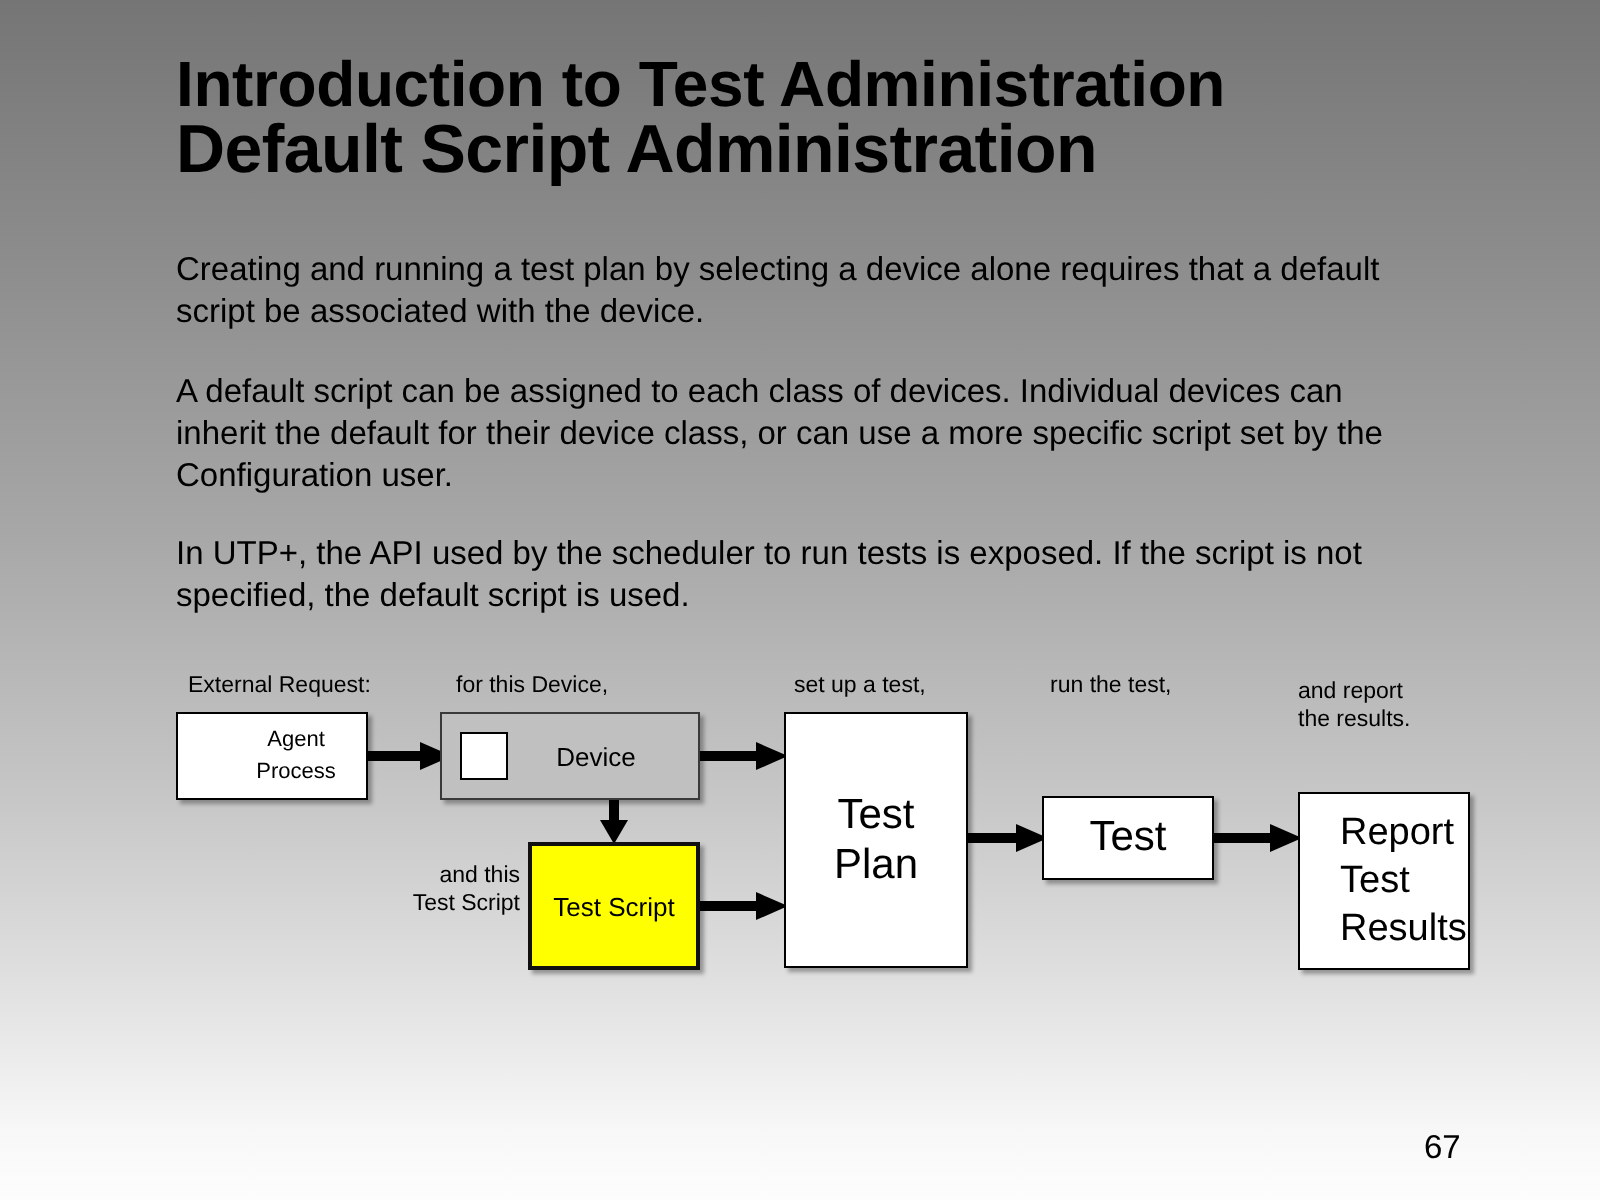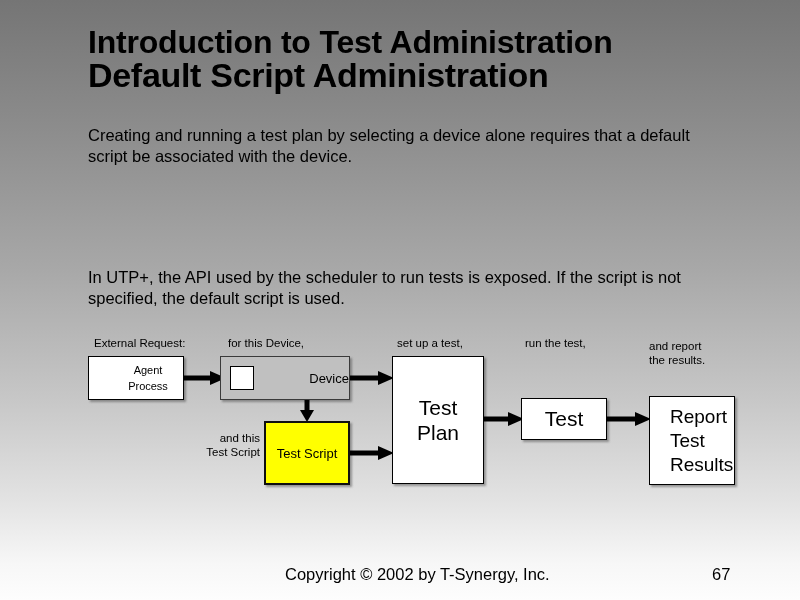--- a/index.html
+++ b/index.html
@@ -83,21 +83,20 @@
   }
   .box-white {
     background: #ffffff;
     border: 1.5px solid #000000;
     box-shadow: 2px 2px 2px rgba(60,60,60,0.45);
   }
   .box-gray {
     background: #c0c0c0;
     border: 1.5px solid #3a3a3a;
     box-shadow: 2px 2px 2px rgba(60,60,60,0.45);
-    justify-content: flex-end;
   }
   .box-yellow {
     background: #ffff00;
     border: 2.5px solid #101010;
     box-shadow: 2px 2px 2px rgba(60,60,60,0.45);
   }
   .inner-sq {
     position: absolute;
     left: 9px;
     top: 9px;
@@ -133,20 +132,21 @@
 <body>
 
 <div id="slide">
 
   <div class="kicker">Introduction to Test Administration</div>
 
   <div class="maintitle">Default Script Administration</div>
 
   <div class="para" id="para1">Creating and running a test plan by selecting a device alone requires that a default script be associated with the device.</div>
 
+  <div class="para" id="para2">A default script can be assigned to each class of devices. Individual devices can inherit the default for their device class, or can use a more specific script set by the Configuration user.</div>
 
   <div class="para" id="para3">In UTP+, the API used by the scheduler to run tests is exposed. If the script is not specified, the default script is used.</div>
 
   <div id="diagram">
 
     <div class="dlabel" style="left:94px; top:337px;">External Request:</div>
 
     <div class="dlabel" style="left:228px; top:337px;">for this Device,</div>
 
     <div class="dlabel" style="left:397px; top:337px;">set up a test,</div>
@@ -204,17 +204,16 @@
       <path d="M28 0 L44 7 L28 14 Z" fill="#000"></path>
     </svg>
 
     <div class="dbox box-white" style="left:649px; top:396px; width:86px; height:89px; font-size:19px; line-height:24px; white-space:pre-line; justify-content:flex-start; padding-left:20px; text-align:left;">Report
 Test
 Results</div>
 
   </div>
 
 
-  <div class="footer" id="footer-copy">Copyright © 2002 by T-Synergy, Inc.</div>
 
   <div class="footer" id="footer-page">67</div>
 
 </div>
 
 </body></html>

